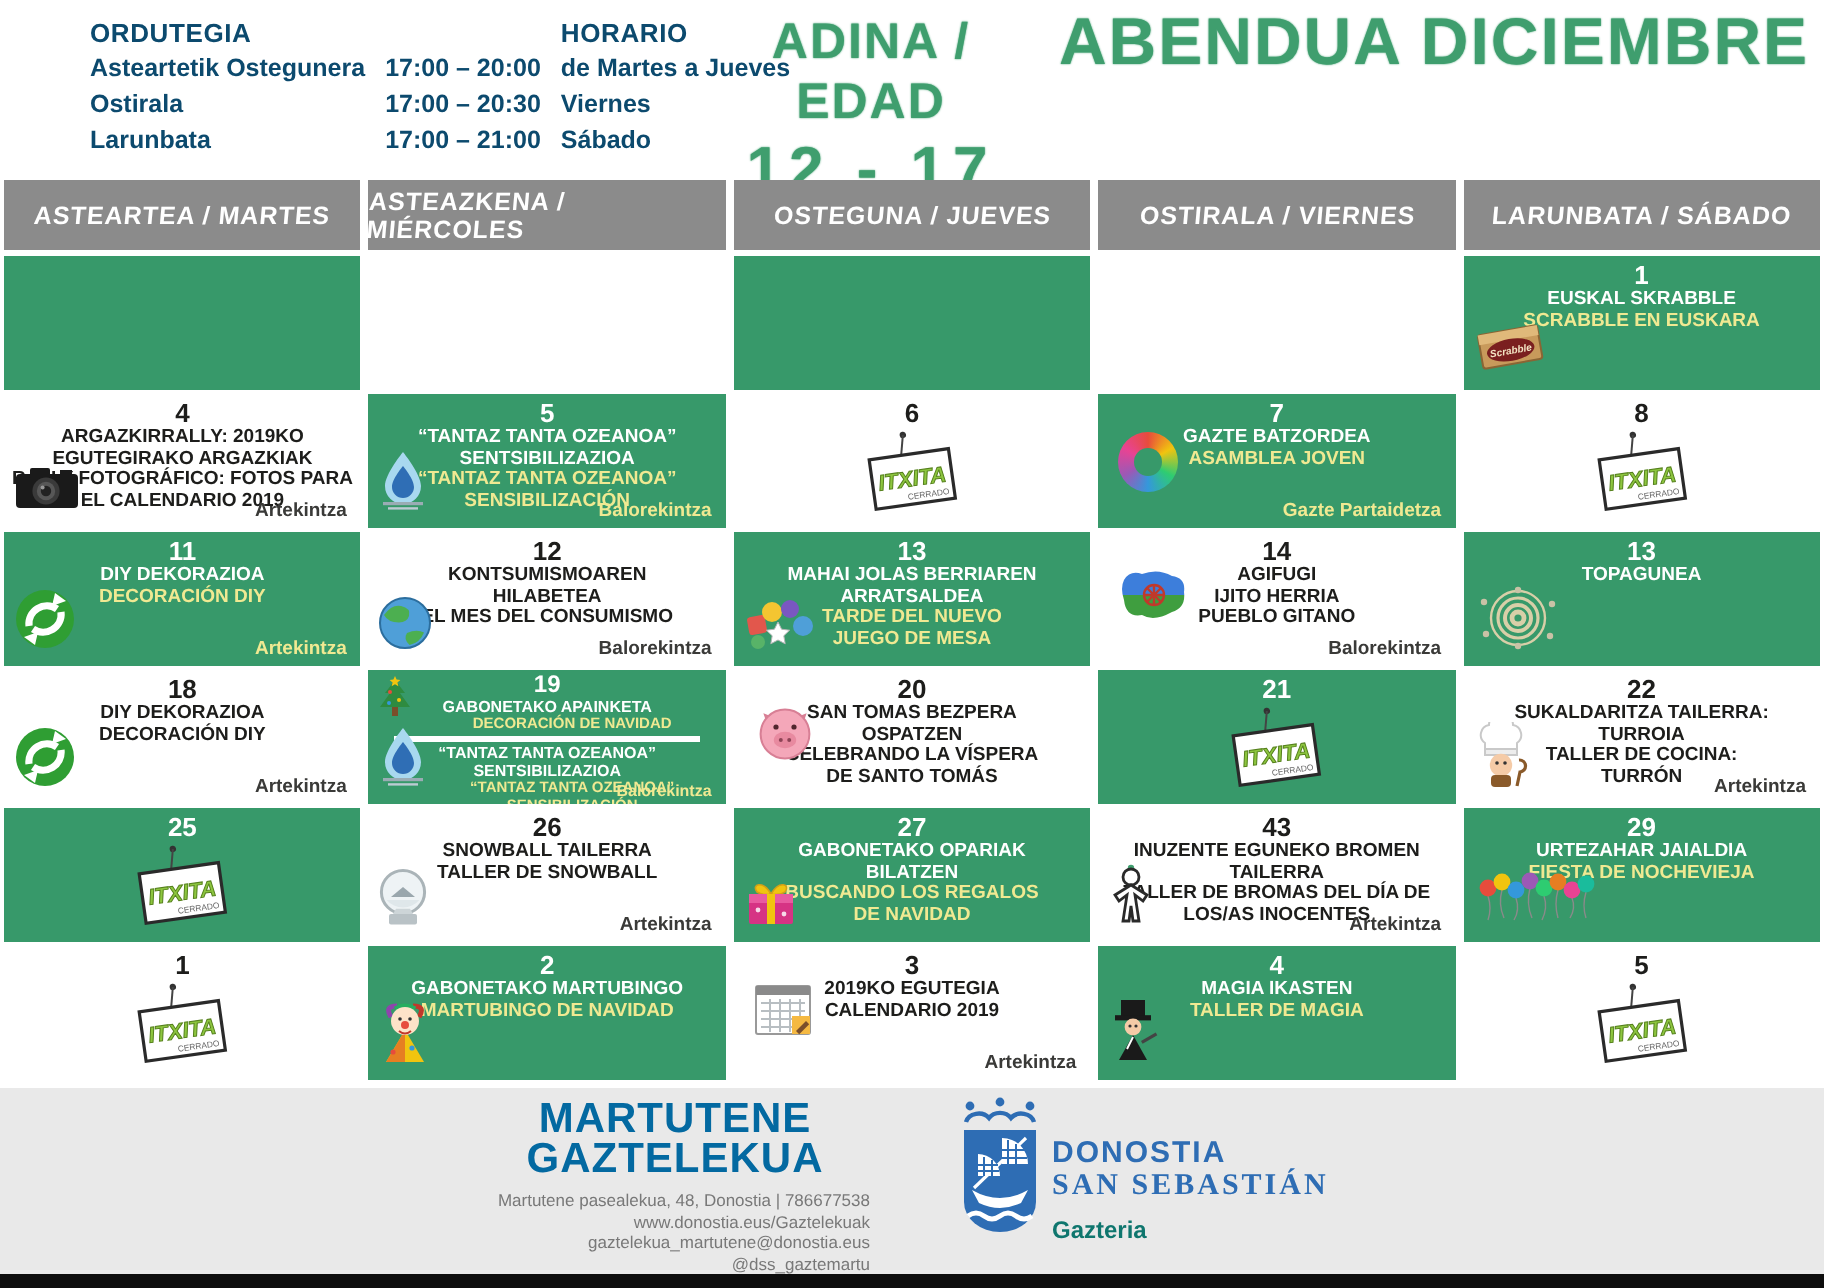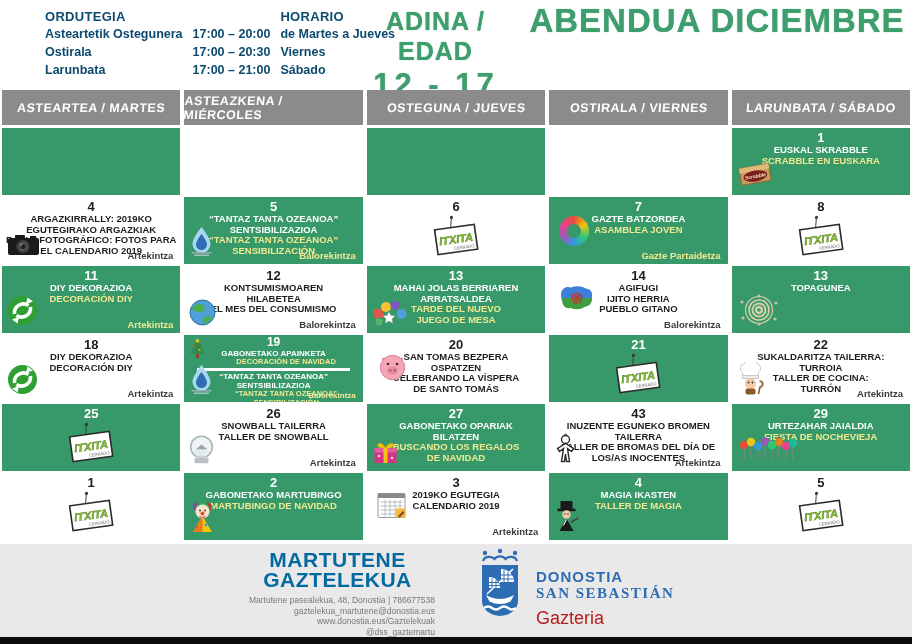--- a/index.html
+++ b/index.html
@@ -43,25 +43,25 @@
   .cell.sp .tag{font-size:8px;bottom:2px;}
   .divider{height:2.5px;background:#fff;width:86%;margin:1.5px auto;}
   .ring-icon{position:relative;width:30px;height:30px;border-radius:50%;background:conic-gradient(#e74c3c,#f1c40f,#2ecc71,#3498db,#9b59b6,#e84393,#e74c3c);}
   .ring-icon::after{content:"";position:absolute;inset:8px;background:#37996a;border-radius:50%;}
 
   
   .footer{position:absolute;left:0;top:544px;width:912px;height:93px;background:#e9e9e9;}
   .org{position:absolute;left:240px;top:6px;width:195px;text-align:center;font-size:21px;font-weight:bold;letter-spacing:.5px;line-height:20px;color:#0369a1;}
   .contact{position:absolute;left:150px;top:51px;width:285px;text-align:right;font-size:8.5px;color:#787878;line-height:10.5px;}
   .contact .lnk{color:#787878;}
-  .logo{position:absolute;left:478px;top:4px;display:flex;gap:14px;justify-content:space-between;}
+  .logo{position:absolute;left:478px;top:4px;display:flex;gap:4px;justify-content:space-between;}
   .logo-text{margin-top:20px;}
   .lt-blue{font-size:15px;font-weight:bold;color:#2e6db4;letter-spacing:1px;line-height:17px;}
   .lt-sp{letter-spacing:1.5px;font-family:Liberation Serif, serif;}
-  .lt-dept{font-size:18px;font-weight:normal;color:#b91c1c;margin-top:6px;}
+  .lt-dept{font-size:12px;font-weight:bold;color:#0f766e;margin-top:6px;}
   .blackbar{position:absolute;left:0;top:637px;width:912px;height:7px;background:#0d0d0d;}
 </style>
 </head>
 <body>
 
 <div class="page">
 
   <header class="hdr">
     <div class="sched">
       <div class="h" style="grid-column:1/3;">ORDUTEGIA</div>
@@ -651,22 +651,22 @@
       </div>
     </div>
 
   <footer class="footer">
     <div class="org">
       <div>MARTUTENE</div>
       <div>GAZTELEKUA</div>
     </div>
     <div class="contact">
       <div>Martutene pasealekua, 48, Donostia  |  786677538</div>
+      <div class="lnk">www.donostia.eus/Gaztelekuak</div>
       <div class="lnk">gaztelekua_martutene@donostia.eus</div>
-      <div class="lnk">www.donostia.eus/Gaztelekuak</div>
       <div class="lnk">@dss_gaztemartu</div>
     </div>
     <div class="logo">
       <svg width="44" height="76" viewBox="0 0 44 76">
         <g fill="none" stroke="#2e6db4" stroke-width="2.2">
           <path d="M5 13 a6.5 5.5 0 0 1 11.5-2 a6.5 5.5 0 0 1 11 0 a6.5 5.5 0 0 1 11.5 2"></path>
         </g>
         <g fill="#2e6db4">
           <circle cx="7" cy="5" r="2.2"></circle>
             <circle cx="22" cy="3" r="2.2"></circle>

